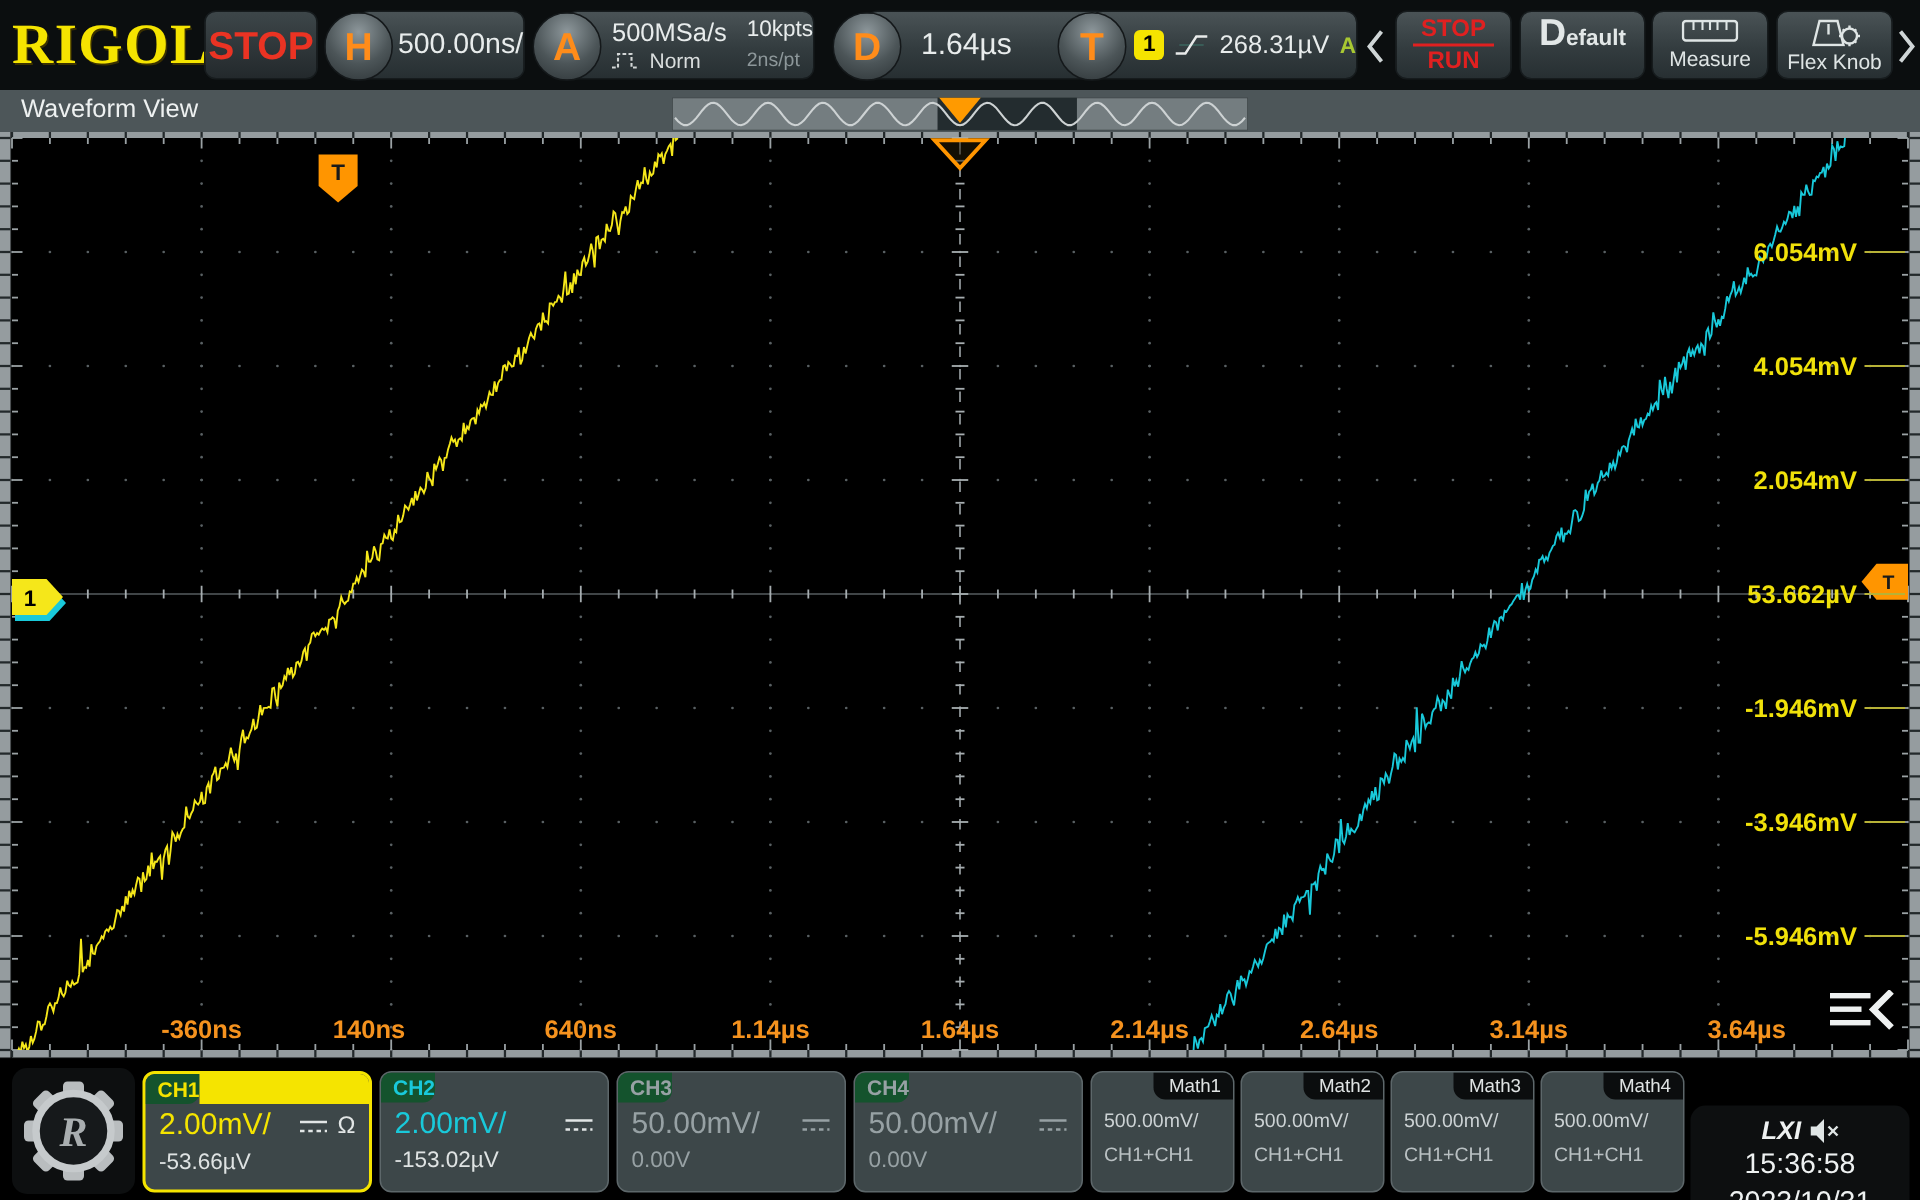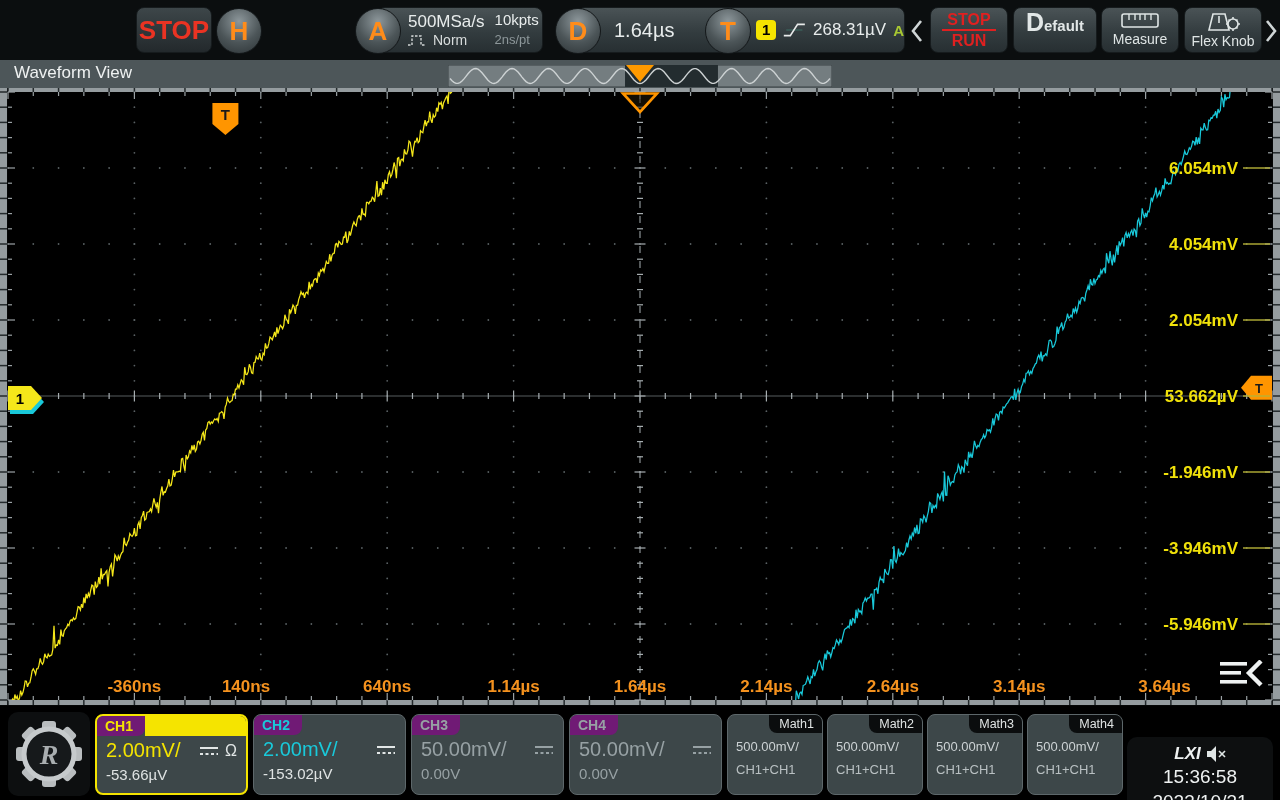--- a/index.html
+++ b/index.html
@@ -13,21 +13,21 @@
     background:linear-gradient(180deg,#4a5356 0%,#333c3f 55%,#272f32 100%);
     border:1px solid #161b1d;color:#e8ecec;}
   .stopbadge{left:136px;width:76px;display:flex;align-items:center;justify-content:center;
     font-size:26px;font-weight:bold;color:#ea3323;background:linear-gradient(180deg,#3d4649,#23292c);}
   .knob{position:absolute;top:8px;width:44px;height:44px;border-radius:50%;z-index:3;
     background:radial-gradient(circle at 50% 28%,#8d979b,#4c5558 55%,#2c3336 100%);
     border:1px solid #14181a;display:flex;align-items:center;justify-content:center;
     font-size:26px;font-weight:bold;color:#ff8c1a;}
   .ptext{display:flex;align-items:center;height:100%;justify-content:center;font-size:19px;}
   #hpanel{left:238px;width:112px;}
-  #apanel{left:377px;width:166px;padding-left:30px;display:flex;align-items:center;gap:10px;}
+  #apanel{left:377px;width:166px;padding-left:30px;display:flex;align-items:center;gap:10px;justify-content:space-between;}
   .a-rate{font-size:17px;line-height:20px;}
   .a-mode{display:flex;align-items:center;gap:5px;font-size:14px;color:#d9dddd;}
   .a-right{text-align:left;font-size:15px;line-height:20px;}
   .dim{color:#8d979a;font-size:13px;}
   #dpanel{left:577px;width:163px;padding-left:36px;justify-content:flex-start;display:flex;align-items:center;font-size:20px;}
   #tpanel{left:727px;width:178px;padding-left:28px;display:flex;align-items:center;gap:7px;}
   .srcbadge{background:#f5e400;color:#000;font-weight:bold;font-size:15px;border-radius:4px;
     padding:1px 6px;line-height:18px;}
   .tlevel{font-size:17px;}
   .sweep{color:#a8c832;font-weight:bold;font-size:15px;}
@@ -50,21 +50,21 @@
   
   .xtick{position:absolute;width:90px;text-align:center;font-size:17px;font-weight:bold;color:#f5921e;z-index:5;}
   .ytick{position:absolute;font-size:17px;font-weight:bold;color:#f0e10a;z-index:5;}
   
   #bottombar{position:absolute;left:0;top:706px;width:1280px;height:94px;background:#000;}
   #gearlogo{position:absolute;left:8px;top:6px;width:82px;height:84px;background:#0d0f10;border-radius:10px;}
   .card{position:absolute;top:8px;width:153px;height:81px;background:#3d4749;border:1px solid #5d676a;
     border-radius:8px;box-sizing:border-box;overflow:hidden;}
   .card.on{border:2px solid #f5e400;}
   .tabrow{display:flex;height:20px;}
-  .tab{background:#701a75;font-weight:bold;font-size:14px;padding:2px 12px 0 8px;
+  .tab{background:#14532d;font-weight:bold;font-size:14px;padding:2px 0 0 8px;
     border-radius:6px 0 8px 0;white-space:nowrap;}
   .tabfill{flex:1;}
   .on .tabfill{background:#f5e400;border-radius:0 5px 0 0;}
   .line1{display:flex;align-items:center;padding:3px 9px 0 9px;font-size:20px;}
   .line1 .spacer{flex:1;}
   .ohm{font-size:16px;color:#e2e6e6;margin-left:6px;}
   .line2{padding:4px 9px 0 9px;font-size:15px;color:#dfe3e3;}
   .c1{color:#f5e400;}.c2{color:#19c9da;}.cgray{color:#97a1a4;}
   .mcard{position:absolute;top:8px;width:96px;height:81px;background:#3d4749;border:1px solid #5d676a;
     border-radius:8px;box-sizing:border-box;overflow:hidden;}
@@ -75,23 +75,27 @@
   #clockpanel{position:absolute;left:1127px;top:6px;width:146px;height:84px;background:#0d0f10;
     border-radius:10px;color:#eef1f1;text-align:center;margin-top:25px;}
   #lxirow{display:flex;align-items:center;justify-content:center;gap:6px;margin-top:7px;}
   #lxi{font-style:italic;font-weight:bold;font-size:17px;}
   .clocktext{font-size:19px;line-height:25px;}
 </style>
 </head>
 <body>
 
 <div id="topbar">
+  <div class="logo">RIGOL</div>
   <div class="panel stopbadge">STOP</div>
 
   <div class="knob" style="left:216px">H</div>
+  <div class="panel" id="hpanel">
+    <div class="ptext" style="padding-left:26px">500.00ns/</div>
+  </div>
 
   <div class="knob" style="left:355px">A</div>
   <div class="panel" id="apanel">
     <div class="a-left">
       <div class="a-rate">500MSa/s</div>
       <div class="a-mode">
         <svg width="20" height="14" viewBox="0 0 20 14">
           <polyline points="0,12 4,12 4,3 13,3 13,12 18,12" fill="none" stroke="#d2d6d6" stroke-width="1.4" stroke-dasharray="2.5 1.5"></polyline>
         </svg>
         <span>Norm</span>

